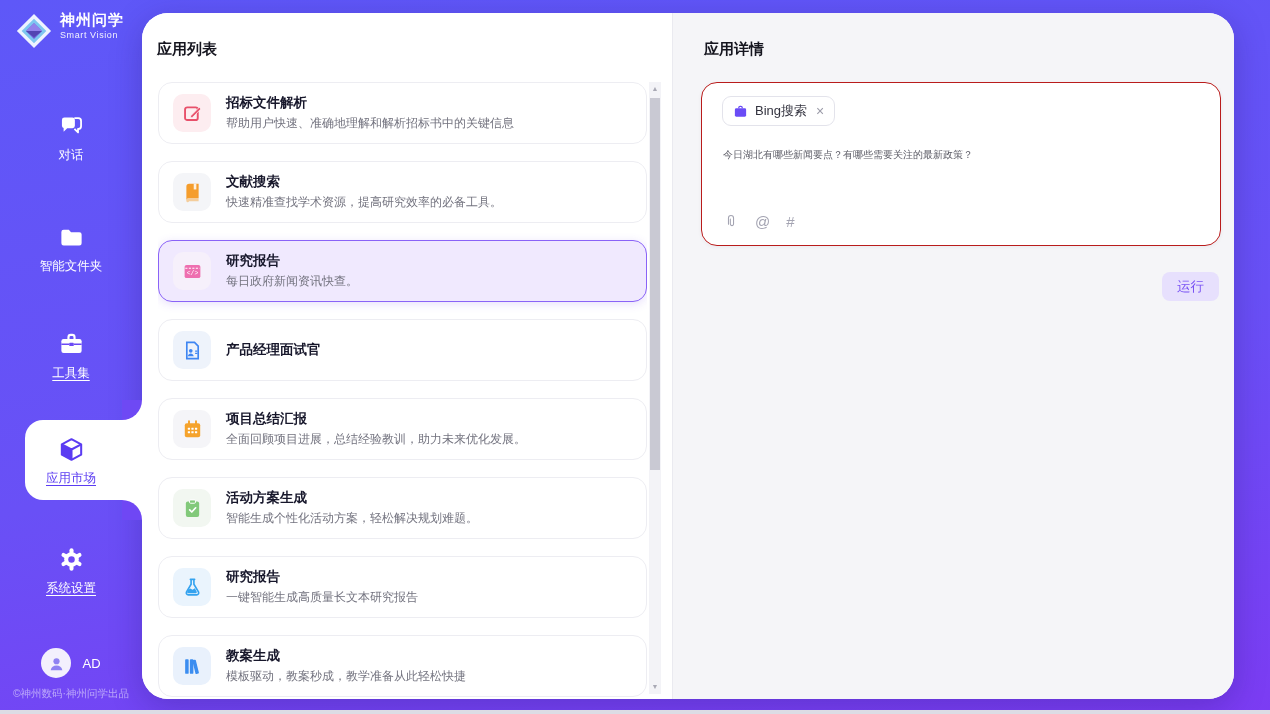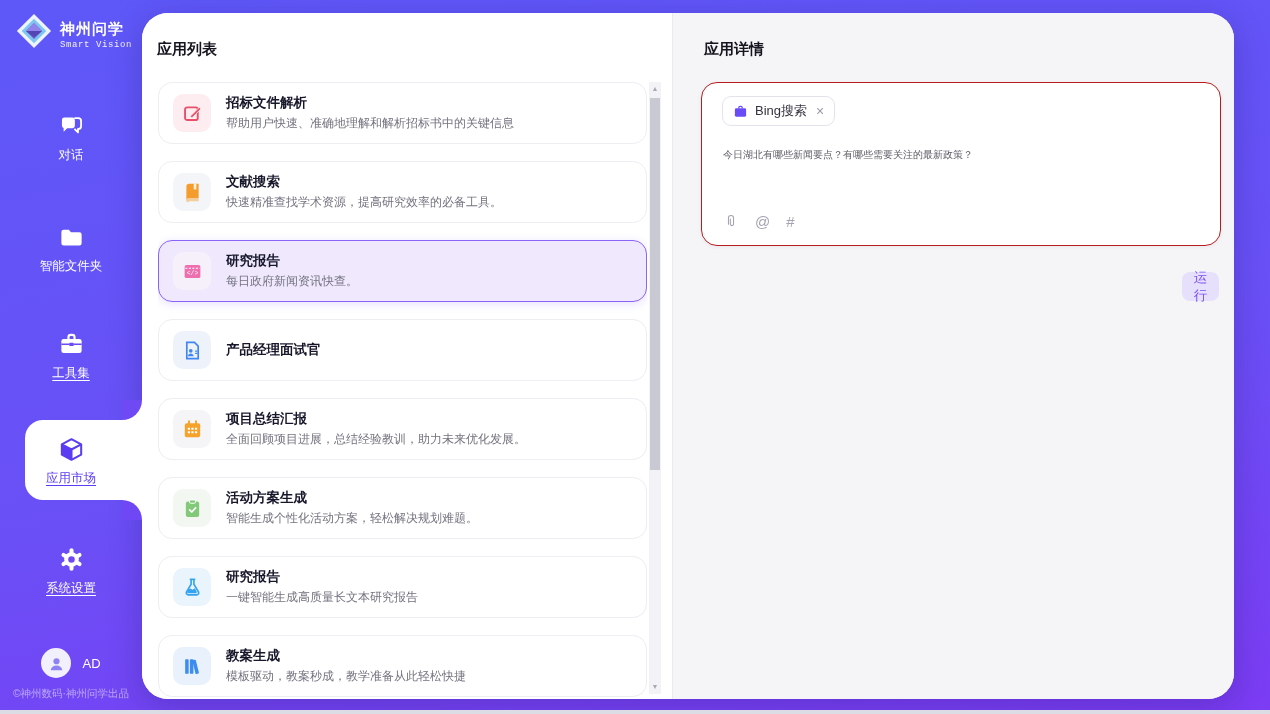--- a/index.html
+++ b/index.html
@@ -4,21 +4,21 @@
 <style>
   html,body{margin:0;padding:0;overflow:hidden;}
   body{
     width:1270px;height:714px;position:relative;
     background:linear-gradient(170deg,#5e58f8 0%,#6950f6 55%,#7c3cf3 100%);
     font-family:"Liberation Sans","DejaVu Sans",sans-serif;
     -webkit-font-smoothing:antialiased;
   }
   
   .sidebar{position:absolute;left:0;top:0;width:142px;height:714px;}
-  .brand{position:absolute;left:15px;top:12px;display:flex;align-items:flex-end;gap:7px;color:#fff;font-family:Liberation Mono, monospace;}
+  .brand{position:absolute;left:15px;top:12px;display:flex;align-items:flex-start;gap:7px;color:#fff;}
   .brand svg{width:38px;height:38px;}
   .brand-title{font-size:15px;font-weight:700;letter-spacing:1px;line-height:1.1;}
   .brand-sub{font-size:9px;opacity:.92;letter-spacing:.6px;margin-top:1px;}
   .side-item{position:absolute;left:0;width:142px;display:flex;flex-direction:column;align-items:center;gap:7px;color:#fff;font-size:12.5px;cursor:pointer;z-index:3;}
   .side-item .side-icon{width:27px;height:27px;display:block;}
   .side-item .side-icon svg{width:27px;height:27px;display:block;}
   .side-item.underline .side-label{text-decoration:underline;text-underline-offset:3px;}
   .side-item.active{color:#5b3cf2;}
   .bump{position:absolute;left:25px;top:420px;width:117px;height:80px;background:#fff;border-radius:18px 0 0 18px;z-index:2;}
   .fillet{position:absolute;left:122px;width:20px;height:20px;background:#fff;z-index:2;}
@@ -57,21 +57,21 @@
   .tool-tag{position:absolute;left:20px;top:13px;height:30px;display:inline-flex;align-items:center;gap:7px;padding:0 10px;border:1px solid #e3e3eb;border-radius:9px;background:#fff;box-sizing:border-box;cursor:default;}
   .tag-icon{width:15px;height:15px;color:#6a4cf6;}
   .tag-icon svg{width:15px;height:15px;display:block;}
   .tag-label{font-size:13px;color:#33333f;}
   .tag-close{font-size:14px;color:#9b9ba8;margin-left:2px;cursor:pointer;line-height:1;}
   .prompt-text{position:absolute;left:21px;top:64px;right:20px;font-size:10px;color:#5c5c66;line-height:1.5;}
   .input-icons{position:absolute;left:21px;bottom:16px;display:flex;gap:16px;align-items:center;color:#a4a4b2;}
   .icon-clip{width:16px;height:16px;}
   .icon-clip svg{width:16px;height:16px;display:block;}
   .icon-glyph{font-size:15px;line-height:1;}
-  .run-btn{position:absolute;right:15px;top:259px;width:37px;height:29px;background:#e7e0fd;color:#7a52f4;border:none;border-radius:8px;font-size:13.5px;display:flex;align-items:center;justify-content:center;cursor:pointer;font-family:inherit;}
+  .run-btn{position:absolute;right:15px;top:259px;width:57px;height:29px;background:#e7e0fd;color:#7a52f4;border:none;border-radius:8px;font-size:13.5px;display:flex;align-items:center;justify-content:center;cursor:pointer;font-family:inherit;}
   
   .bottom-strip{position:absolute;left:0;bottom:0;width:1270px;height:4px;background:#dcdce4;z-index:6;}
 </style>
 </head>
 <body>
 
 <div class="sidebar">
   <div class="brand">
     <svg viewBox="0 0 40 40">
       <path d="M20 2 38 20 20 38 2 20Z" fill="#eef4ff"></path>

